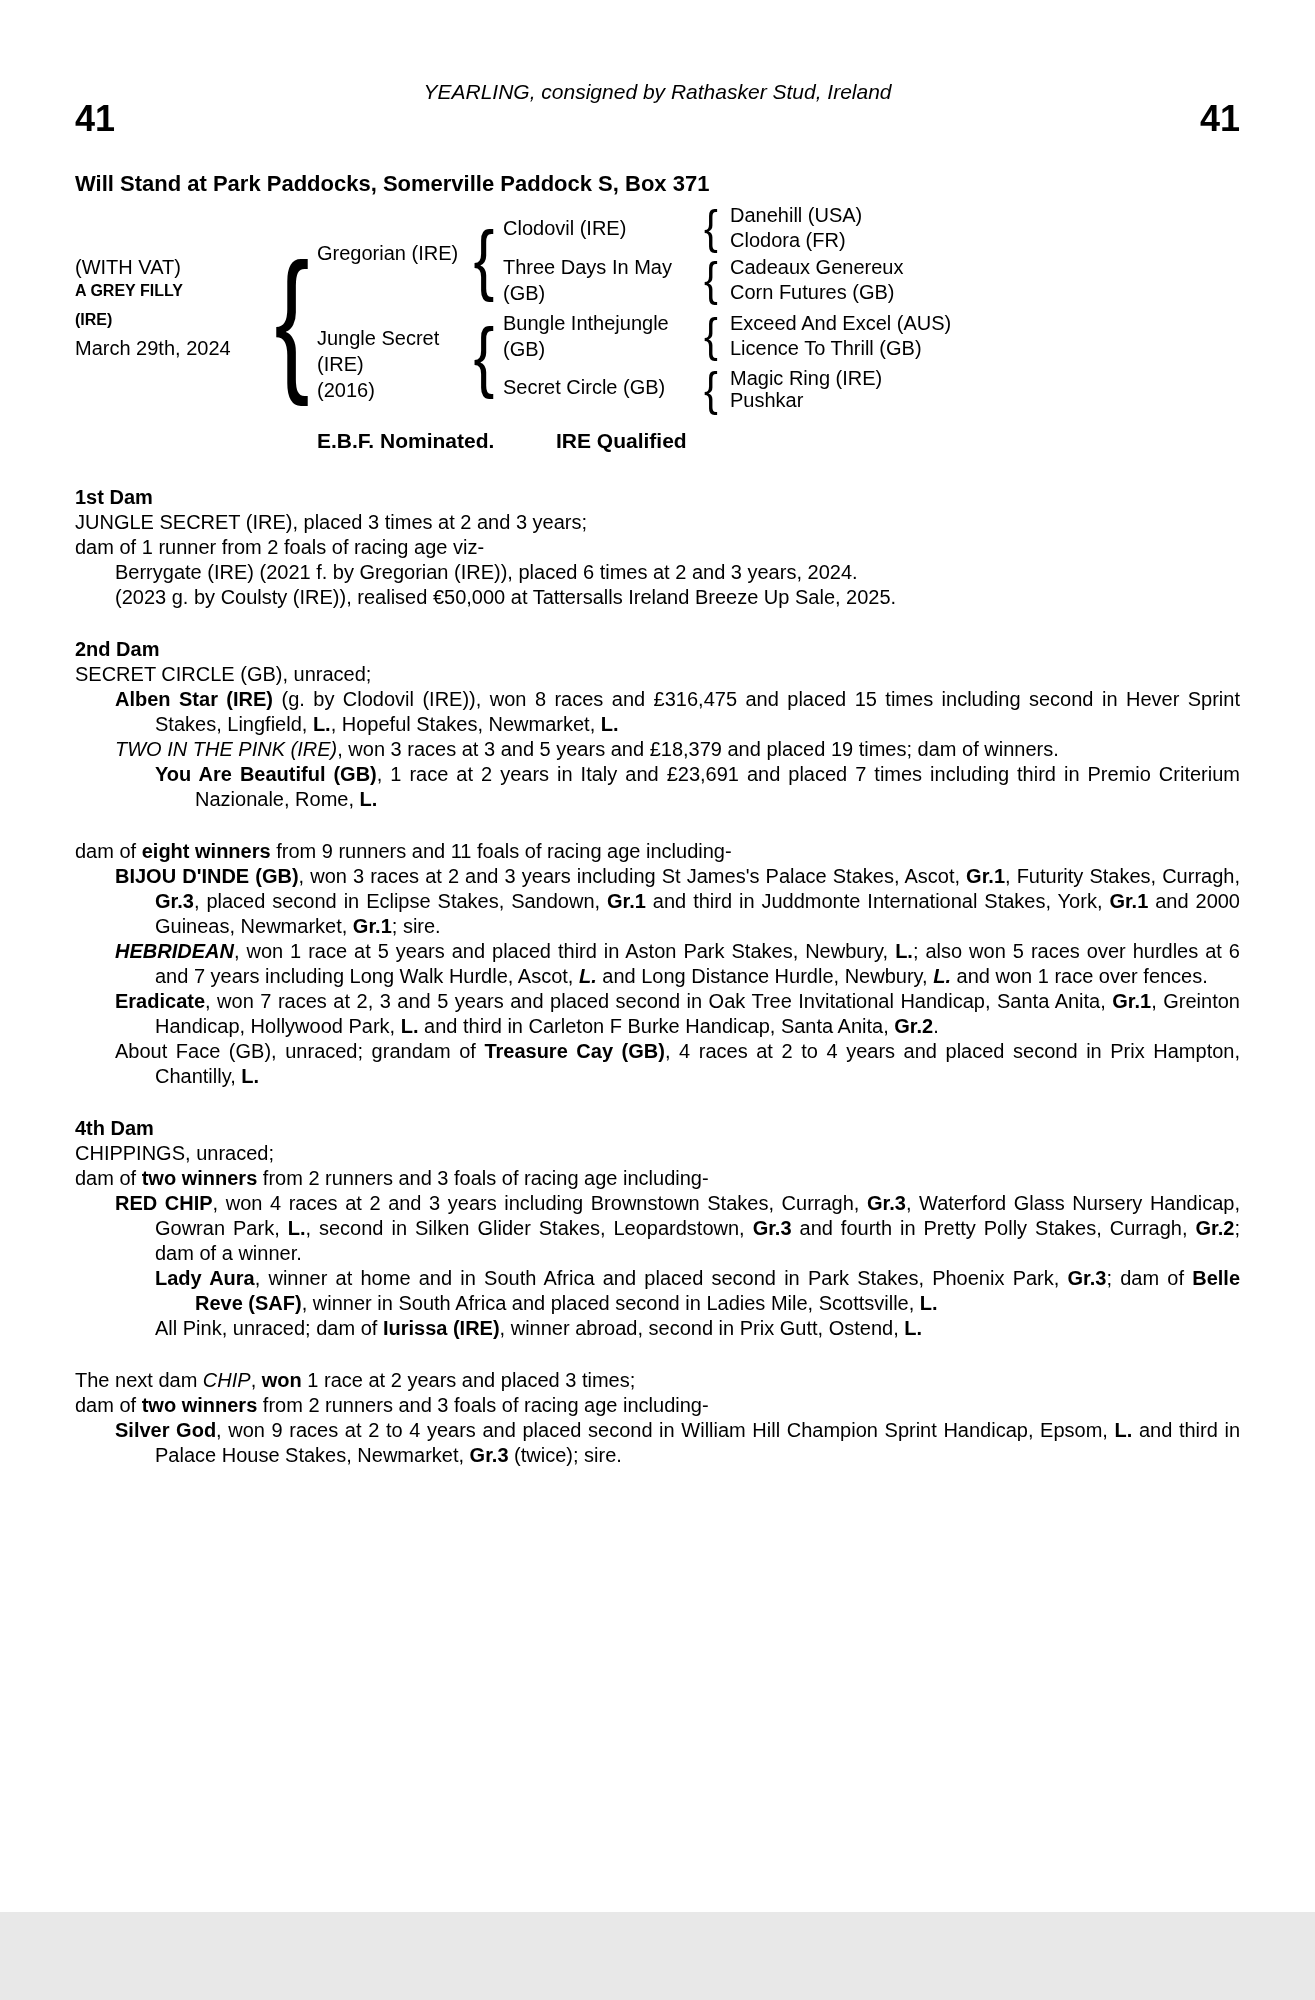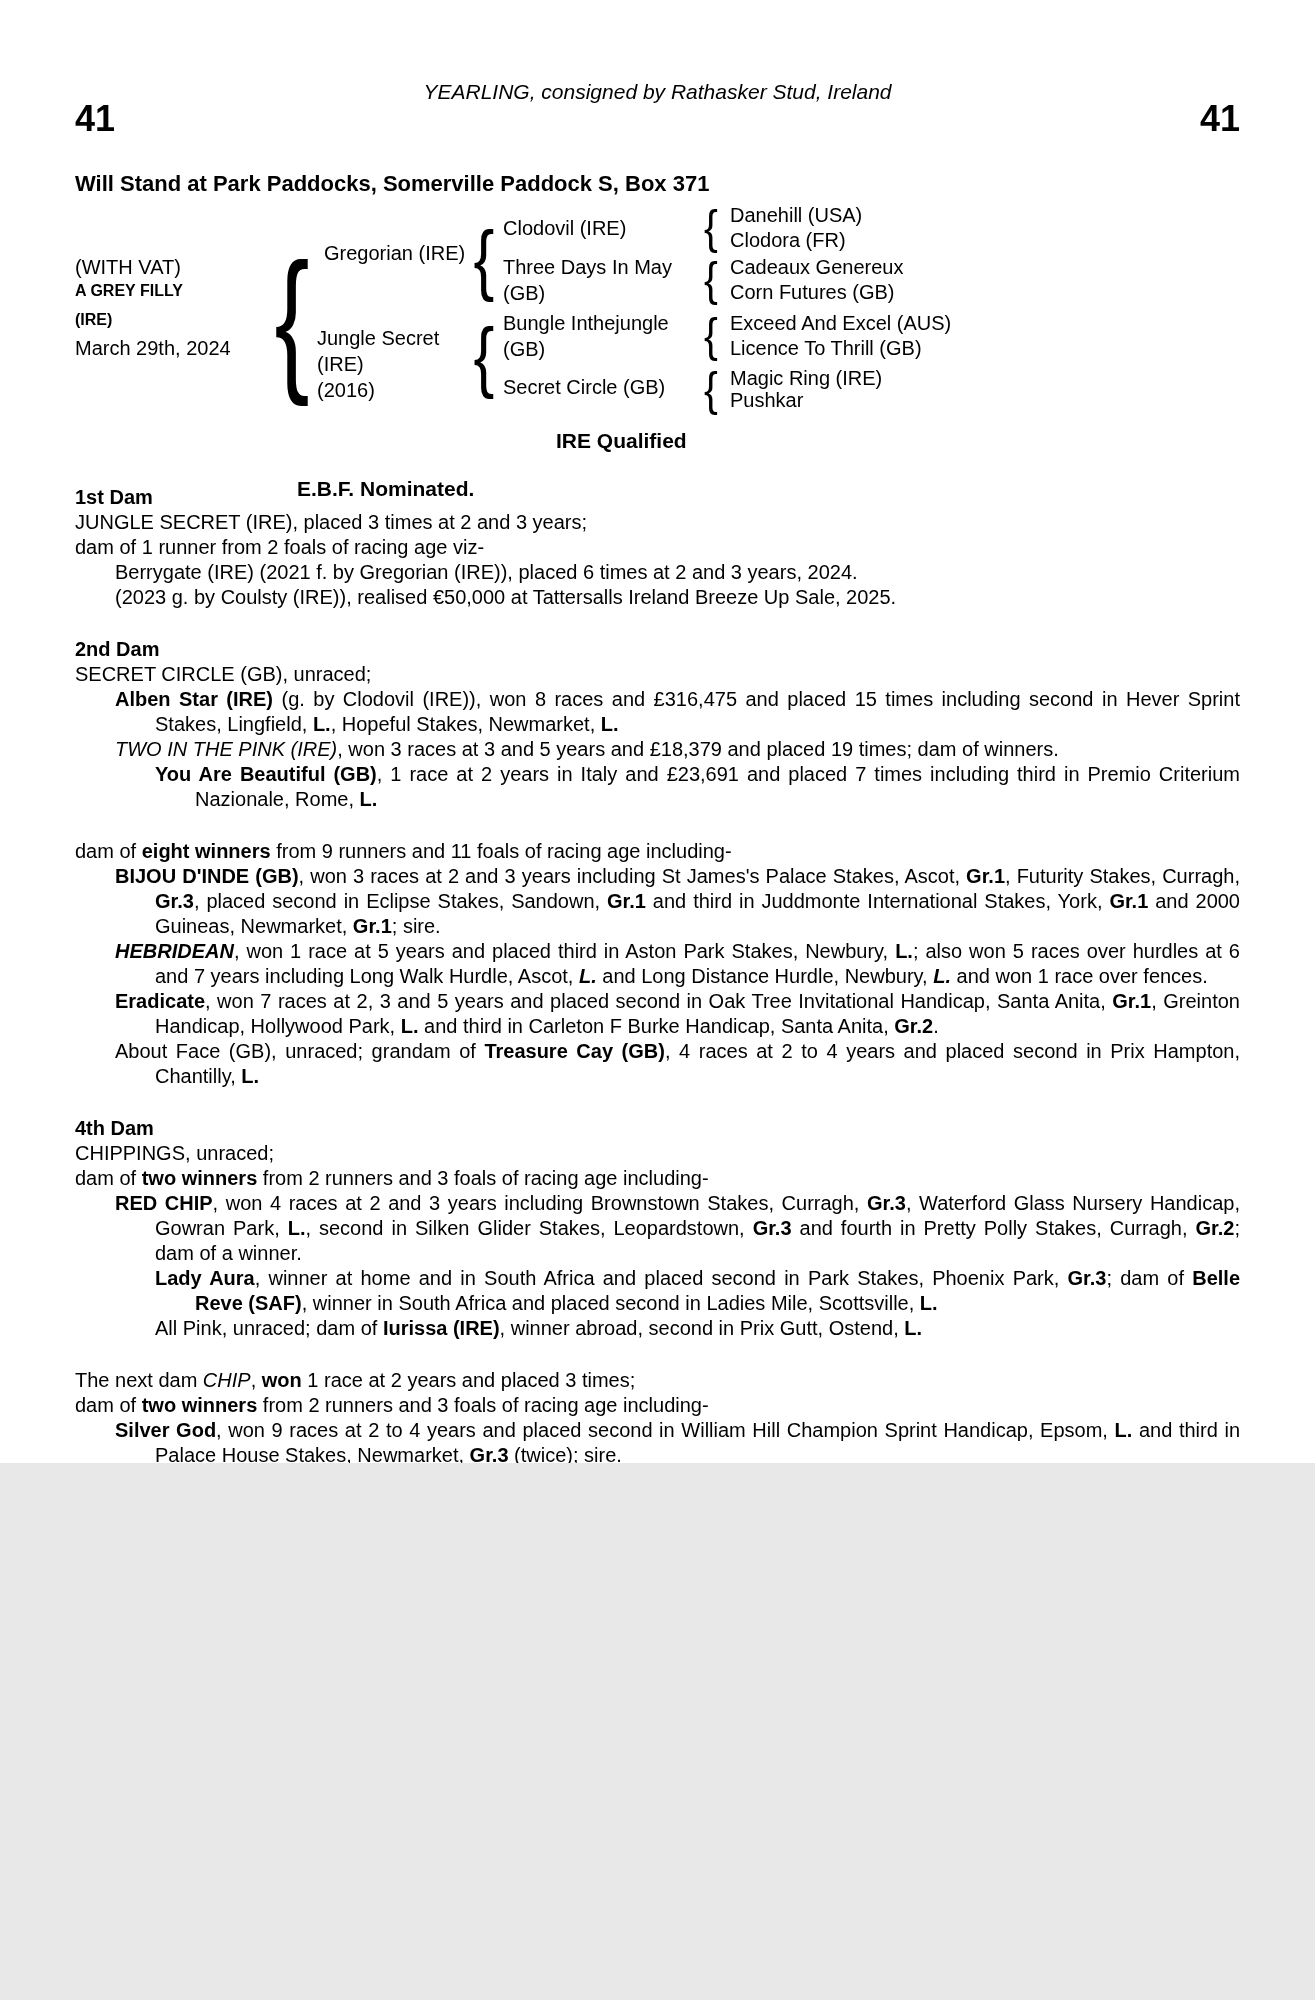--- a/index.html
+++ b/index.html
@@ -1,17 +1,17 @@
 <!DOCTYPE html>
 <html><head>
 <meta charset="utf-8">
 <style>
   html,body{margin:0;padding:0;background:#e8e8e8;}
   .page{
-    position:relative;width:1315px;height:1463px;background:#ffffff;color:#000;
+    position:relative;width:1315px;height:1912px;background:#ffffff;color:#000;
     font-family:"Liberation Sans", sans-serif;font-size:20px;overflow:hidden;margin:0 auto;
   }
   .top{position:relative;height:458px;}
   .title{position:absolute;top:80px;left:0;width:100%;text-align:center;
     font-style:italic;font-size:21px;}
   .lot{position:absolute;top:101px;font-size:36px;font-weight:bold;line-height:1;}
   .lot-left{left:75px;}
   .lot-right{right:75px;}
   .stand{position:absolute;left:75px;top:171px;font-weight:bold;font-size:22px;white-space:nowrap;}
   .ped-cell{position:absolute;white-space:nowrap;line-height:22px;}
@@ -46,21 +46,21 @@
     <div class="stand">Will Stand at Park Paddocks, Somerville Paddock S, Box 371</div>
 
     <div>
       <div class="ped-cell" style="left:75px;top:256px;text-align:center;">(WITH VAT)</div>
       <div class="ped-cell ped-bold" style="left:75px;top:280px;">A GREY FILLY</div>
       <div class="ped-cell ped-bold" style="left:75px;top:309px;">(IRE)</div>
       <div class="ped-cell" style="left:75px;top:337px;">March 29th, 2024</div>
 
       <span class="brace big" style="left:292px;top:318px;"></span>
 
-      <div class="ped-cell" style="left:324px;top:242px;text-align:right;">Gregorian (IRE)</div>
+      <div class="ped-cell" style="left:317px;top:242px;text-align:right;">Gregorian (IRE)</div>
       <div class="ped-cell" style="left:317px;top:327px;">Jungle Secret</div>
       <div class="ped-cell" style="left:317px;top:353px;">(IRE)</div>
       <div class="ped-cell" style="left:317px;top:379px;">(2016)</div>
 
       <span class="brace mid" style="left:484px;top:259px;"></span>
       <span class="brace mid" style="left:484px;top:356px;"></span>
 
       <div class="ped-cell" style="left:503px;top:217px;">Clodovil (IRE)</div>
       <div class="ped-cell" style="left:503px;top:256px;">Three Days In May</div>
       <div class="ped-cell" style="left:503px;top:282px;">(GB)</div>
@@ -76,21 +76,21 @@
       <div class="ped-cell" style="left:730px;top:204px;">Danehill (USA)</div>
       <div class="ped-cell" style="left:730px;top:229px;">Clodora (FR)</div>
       <div class="ped-cell" style="left:730px;top:256px;">Cadeaux Genereux</div>
       <div class="ped-cell" style="left:730px;top:281px;">Corn Futures (GB)</div>
       <div class="ped-cell" style="left:730px;top:312px;">Exceed And Excel (AUS)</div>
       <div class="ped-cell" style="left:730px;top:337px;">Licence To Thrill (GB)</div>
       <div class="ped-cell" style="left:730px;top:367px;">Magic Ring (IRE)</div>
       <div class="ped-cell" style="left:730px;top:389px;">Pushkar</div>
     </div>
 
-    <div class="ebf" style="left:297px;margin-top:48px;">E.B.F. Nominated.</div>
+    <div class="ebf" style="left:317px;">E.B.F. Nominated.</div>
     <div class="ebf" style="left:556px;">IRE Qualified</div>
   </div>
 
   <div class="sections" id="sections">
       <div class="dam-section">
         <div class="dam-head">1st Dam</div>
         <p class="ind0"><span class="s-n">JUNGLE SECRET (IRE), placed 3 times at 2 and 3 years;</span></p>
         <p class="ind0"><span class="s-n">dam of 1 runner from 2 foals of racing age viz-</span></p>
         <p class="ind1"><span class="s-n">Berrygate (IRE) (2021 f. by Gregorian (IRE)), placed 6 times at 2 and 3 years, 2024.</span></p>
         <p class="ind1"><span class="s-n">(2023 g. by Coulsty (IRE)), realised €50,000 at Tattersalls Ireland Breeze Up Sale, 2025.</span></p>

